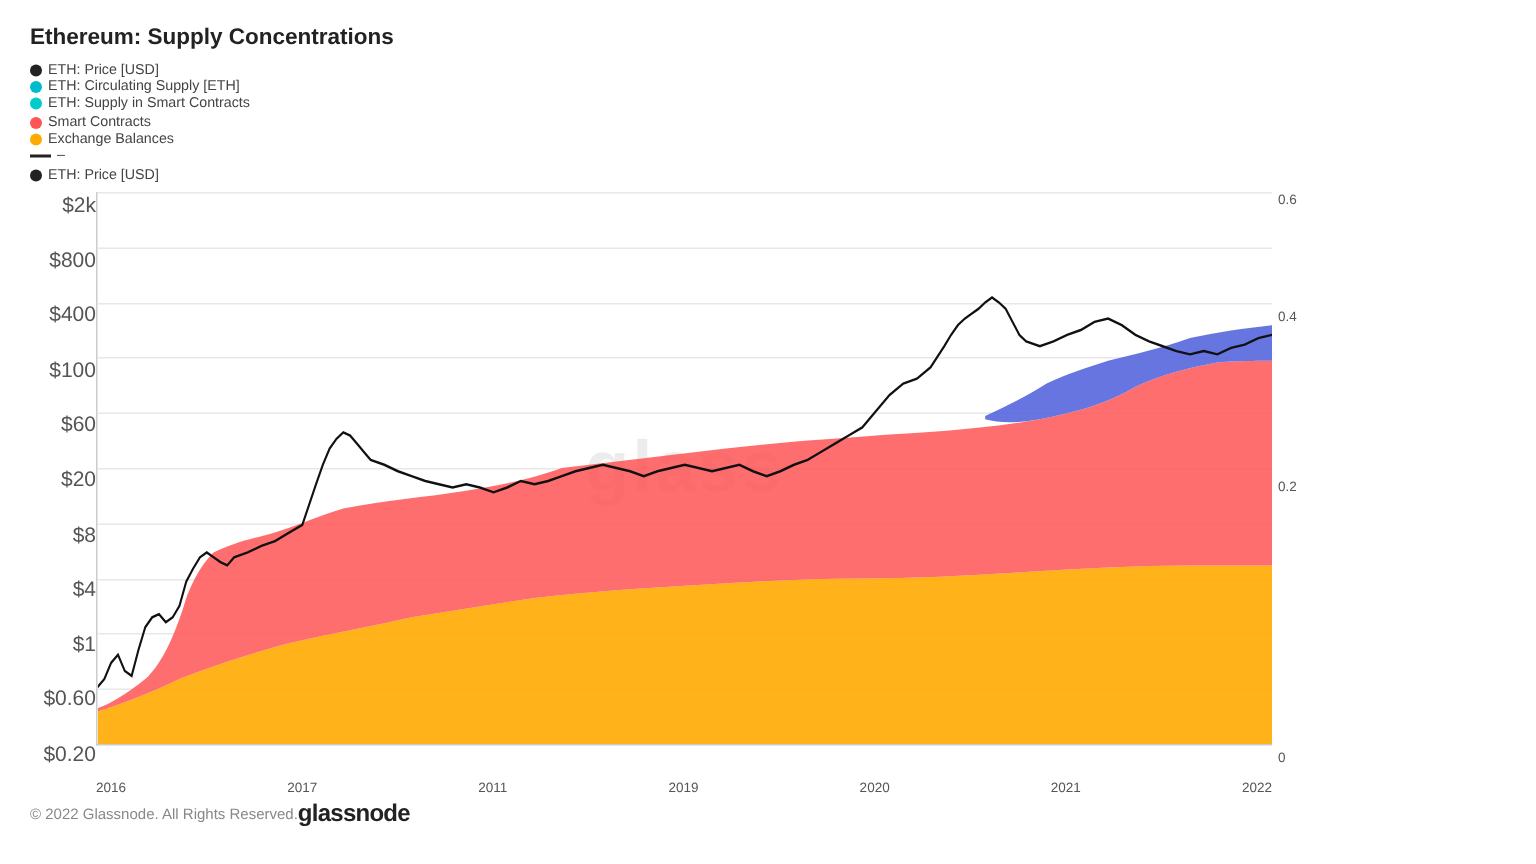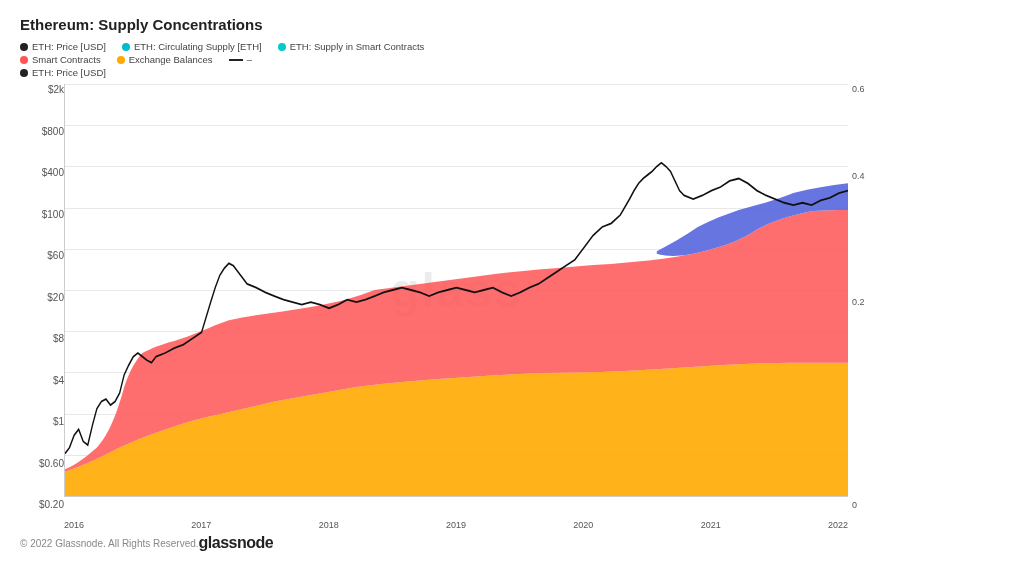--- a/index.html
+++ b/index.html
@@ -30,20 +30,21 @@
       flex-wrap: wrap;
       gap: 2px 0px;
       margin-bottom: 6px;
       font-size: 9.5px;
       color: #444;
     }
     .legend-row {
       display: flex;
       width: 100%;
       gap: 0;
+      flex-direction: column;
     }
     .legend-item {
       display: flex;
       align-items: center;
       gap: 4px;
       margin-right: 16px;
       white-space: nowrap;
     }
     .legend-dot {
       width: 8px;
@@ -61,21 +62,21 @@
       flex: 1;
       position: relative;
     }
     .y-axis-left {
       display: flex;
       flex-direction: column;
       justify-content: space-between;
       width: 44px;
       padding-bottom: 20px;
       text-align: right;
-      font-size: 10px;
+      font-size: 14px;
       color: #555;
     }
     .y-axis-right {
       display: flex;
       flex-direction: column;
       justify-content: space-between;
       width: 30px;
       padding-bottom: 20px;
       padding-left: 4px;
       text-align: left;
@@ -394,21 +395,21 @@
             840,94
             850,90
             860,88
           " fill="none" stroke="#111111" stroke-width="1.5"></polyline>
         </svg>
       </div>
 
       <div class="x-axis">
         <span>2016</span>
         <span>2017</span>
-        <span>2018</span>
+        <span>2011</span>
         <span>2019</span>
         <span>2020</span>
         <span>2021</span>
         <span>2022</span>
       </div>
     </div>
 
     <div class="y-axis-right">
       <span>0.6</span>
       <span></span>

